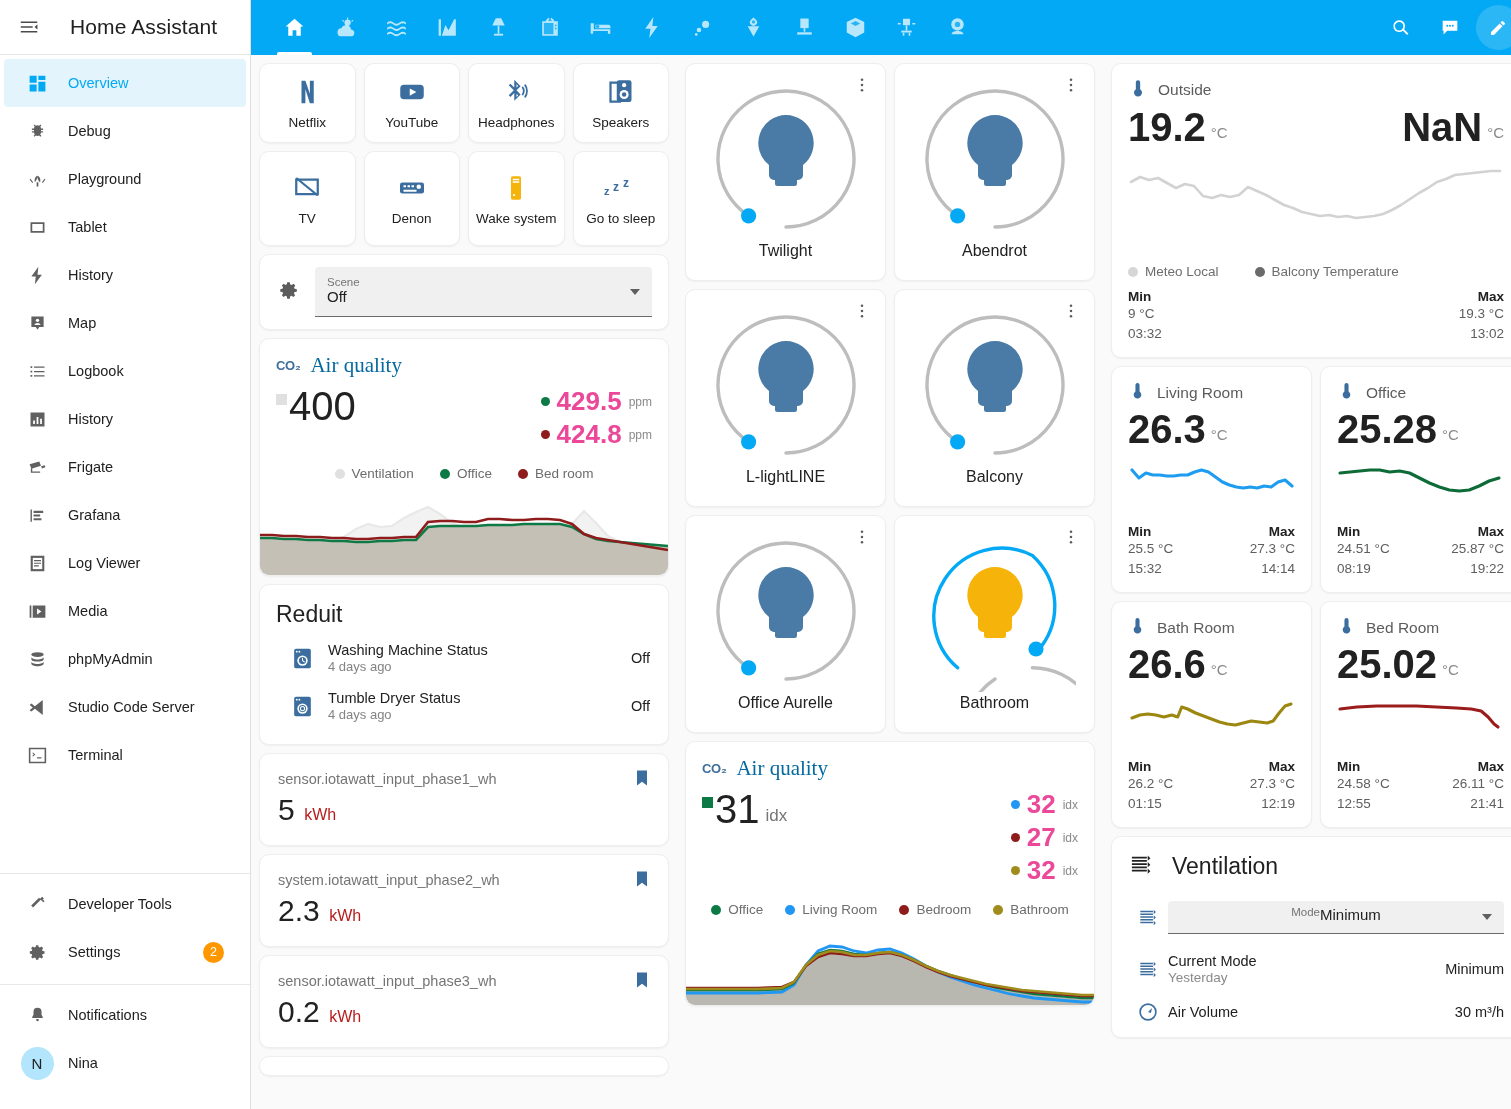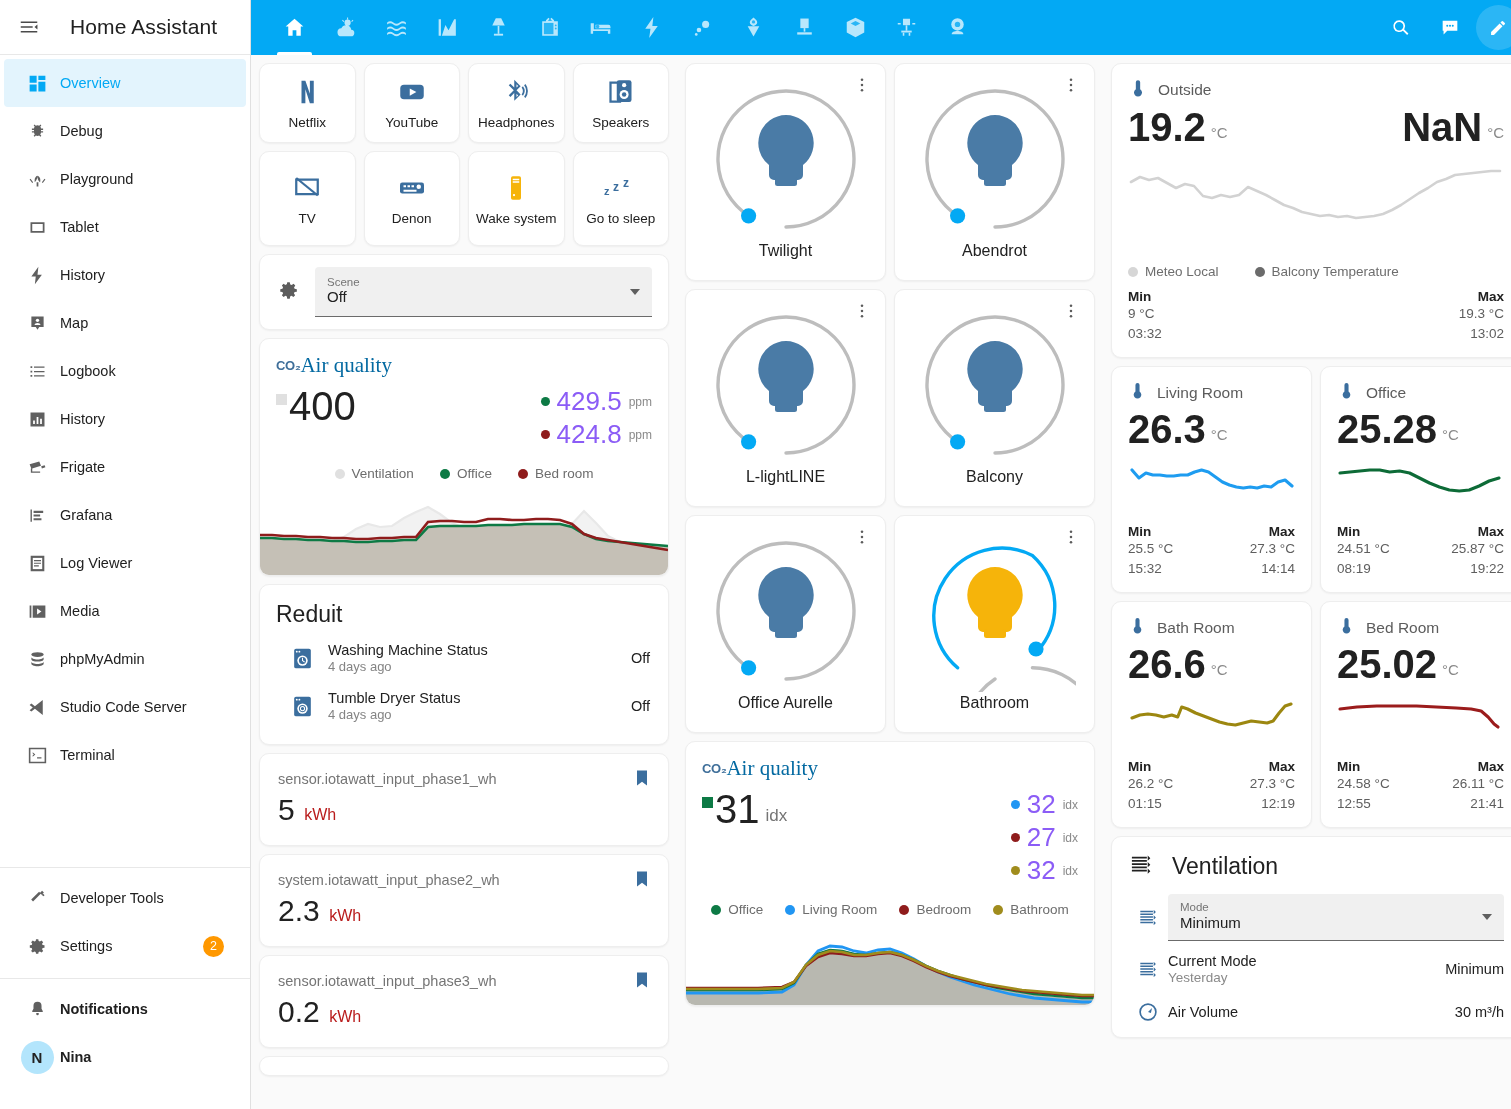--- a/index.html
+++ b/index.html
@@ -19,21 +19,21 @@
     display: flex; flex-direction: column; flex: 0 0 251px;
   }
   .sb-header {
     height: 55px; display: flex; align-items: center; gap: 26px;
     padding: 0 14px; border-bottom: 1px solid #e8e8e8; flex: 0 0 55px;
   }
   .sb-burger { width: 30px; height: 30px; display:flex; align-items:center; justify-content:center; cursor:pointer; }
   .sb-title { font-size: 21px; font-weight: 400; color: #212121; letter-spacing: .1px; }
   .sb-scroll { flex: 1 1 auto; overflow: hidden; padding-top: 4px; }
   .sb-item {
-    height: 48px; display: flex; align-items: center; gap: 0;
+    height: 48px; display: flex; align-items: center; gap: 8px;
     margin: 0 4px 0 4px; border-radius: 4px; cursor: pointer; padding-left: 10px;
   }
   .sb-item .ic { width: 46px; display: flex; align-items: center; justify-content: center; flex: 0 0 46px; }
   .sb-item .lbl { font-size: 14.5px; color: #212121; flex: 1 1 auto; }
   .sb-item.active { background: #e3f4fd; }
   .sb-item.active .lbl { color: #03a9f4; }
   .sb-item.active .ic svg { fill: #03a9f4; }
   .sb-item svg { fill: #606060; }
   .sb-bottom { border-top: 1px solid #e8e8e8; padding: 6px 0 8px 0; flex: 0 0 auto; }
   .sb-divider { border-top: 1px solid #e8e8e8; }
@@ -104,32 +104,32 @@
   .scene-field .flabel { font-size: 11.5px; color: #757575; line-height: 1.1; }
   .scene-field .fval { font-size: 15px; color: #212121; line-height: 1.25; }
   .caret {
     position: absolute; right: 12px; top: 50%; transform: translateY(-50%);
     width: 0; height: 0; border-left: 5px solid transparent; border-right: 5px solid transparent;
     border-top: 6px solid #5f5f5f;
   }
 
   
   .aq { position: relative; padding: 14px 16px 0 16px; }
-  .aq-head { display: flex; align-items: center; }
+  .aq-head { display: flex; align-items: center; gap: 10px; }
   .aq-co2 { font-size: 13px; font-weight: 700; color: #3f6f9a; letter-spacing: -.3px; }
   .aq-title { font-size: 21px; color: #0369a1; font-family: Liberation Serif, serif; }
   .aq-body { display: flex; justify-content: space-between; align-items: flex-start; margin-top: 8px; }
   .aq-main { display: flex; align-items: flex-start; }
   .aq-sq { width: 11px; height: 11px; margin-top: 8px; margin-right: 2px; }
   .aq-big { font-size: 40px; font-weight: 300; color: #212121; line-height: 1; }
   .aq-unit { font-size: 17px; color: #757575; margin-left: 6px; align-self: flex-end; padding-bottom: 3px; }
   .aq-vals { display: flex; flex-direction: column; gap: 2px; align-items: flex-end; }
   .aq-val { display: flex; align-items: center; gap: 7px; }
   .aq-dot { width: 9px; height: 9px; border-radius: 50%; }
-  .aq-num { font-size: 26px; font-weight: 400; color: #8b5cf6; text-align: center; }
+  .aq-num { font-size: 26px; font-weight: 700; color: #ec4899; text-align: center; }
   .aq-u { font-size: 12px; color: #8a8a8a; }
   .aq-legend { display: flex; justify-content: center; gap: 26px; margin-top: 16px; flex-wrap: wrap; }
   .lg { display: flex; align-items: center; gap: 7px; font-size: 13.5px; color: #6d6d6d; }
   .lg .d { width: 10px; height: 10px; border-radius: 50%; }
   .aq-graph { margin-top: 10px; height: 84px; }
   .aq-graph svg { display: block; width: 100%; height: 100%; }
 
   
   .rd { padding: 16px 16px 14px 16px; }
   .rd-title { font-size: 23px; font-weight: 400; color: #212121; margin-bottom: 6px; }
@@ -184,21 +184,21 @@
 
   
   .vt { padding: 14px 16px 8px 16px; }
   .vt-title { font-size: 23px; color: #212121; }
   .vt-head { display: flex; align-items: center; gap: 18px; margin-bottom: 10px; }
   .vt-row { display: flex; align-items: center; min-height: 52px; }
   .vt-row .ic { width: 40px; flex: 0 0 40px; display: flex; align-items: center; justify-content: center; }
   .vt-field {
     flex: 1 1 auto; background: #f0f0f0; border-radius: 4px 4px 0 0;
     border-bottom: 1px solid #6b6b6b; padding: 5px 12px; position: relative;
-    height: 47px; display: flex; flex-direction: column; justify-content: center; cursor: pointer;
+    height: 33px; display: flex; flex-direction: row; justify-content: center; cursor: pointer;
   }
   .vt-field .flabel { font-size: 11.5px; color: #757575; line-height: 1.15; }
   .vt-field .fval { font-size: 15px; color: #212121; line-height: 1.25; }
   .vt-txt { flex: 1 1 auto; }
   .vt-n { font-size: 14.5px; color: #212121; line-height: 1.25; }
   .vt-s { font-size: 13.5px; color: #8a8a8a; line-height: 1.25; }
   .vt-v { font-size: 14.5px; color: #212121; }
 </style>
 </head>
 <body>
@@ -381,21 +381,21 @@
               <path d="M20 13.3v-2.6l-2.2-.4a6 6 0 00-.6-1.5l1.3-1.8-1.9-1.9-1.8 1.3a6 6 0 00-1.5-.6L12.9 3.6h-2.6l-.4 2.2a6 6 0 00-1.5.6L6.6 5.1 4.7 7l1.3 1.8a6 6 0 00-.6 1.5l-2.2.4v2.6l2.2.4a6 6 0 00.6 1.5L4.7 17l1.9 1.9 1.8-1.3a6 6 0 001.5.6l.4 2.2h2.6l.4-2.2a6 6 0 001.5-.6l1.8 1.3 1.9-1.9-1.3-1.8a6 6 0 00.6-1.5z"></path>
             </svg>
         </span>
         <span class="lbl">Settings</span>
         <span class="badge">2</span>
       </div>
     </div>
 
     <div class="sb-divider"></div>
 
-    <div style="padding:6px 0 28px 0;font-weight:bold;">
+    <div style="padding:6px 0 22px 0;">
       <div class="sb-item">
         <span class="ic">
           <svg width="21" height="21" viewBox="0 0 24 24">
               <path d="M12 3.2a4.6 4.6 0 00-4.6 4.6v3.4L6 13.6v1.2h12v-1.2l-1.4-2.4V7.8A4.6 4.6 0 0012 3.2z"></path>
               <path d="M10.6 16h2.8v1.2a1.4 1.4 0 01-2.8 0z"></path>
             </svg>
         </span>
         <span class="lbl">Notifications</span>
       </div>
       <div class="sb-item user">

